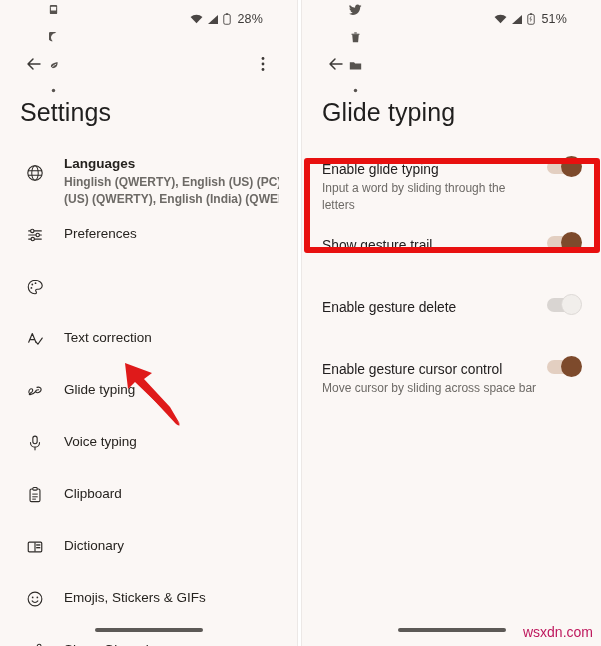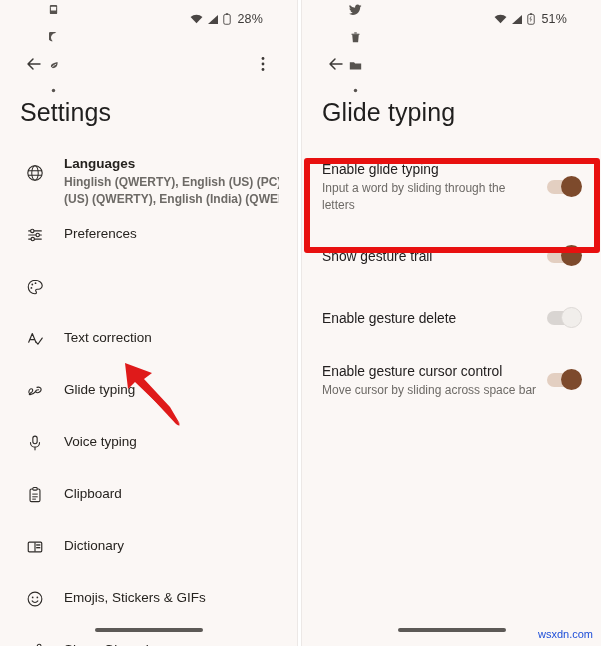--- a/index.html
+++ b/index.html
@@ -70,21 +70,21 @@
   .row .label{font-size:13.5px;color:#26231f;line-height:18px;}
   .row .sub{
     font-size:12px;color:#6d6a66;line-height:16px;margin-top:1px;
     white-space:nowrap;overflow:hidden;
   }
   .row.lang{padding-top:6px;align-items:flex-start;font-weight:bold;}
   .row.lang .ico{padding-top:9px;}
 
   
   .trow{
-    display:flex;align-items:center;
+    display:flex;align-items:flex-start;
     padding:11px 20px 11px 20px;
     min-height:40px;
     cursor:pointer;
   }
   .trow .ttxt{flex:1;min-width:0;padding-right:10px;}
   .trow .tlabel{font-size:13.8px;color:#232020;line-height:19px;}
   .trow .tsub{font-size:12px;color:#6d6a66;line-height:17px;margin-top:1px;}
 
   .switch{
     position:relative;width:34px;height:14px;flex:0 0 34px;
@@ -111,21 +111,21 @@
   }
   .arrow{position:absolute;pointer-events:none;}
 
   
   .navpill{
     position:absolute;bottom:14px;left:50%;transform:translateX(-50%);
     width:108px;height:4px;border-radius:2px;background:#5c5956;
   }
   .watermark{
     position:absolute;right:8px;bottom:6px;
-    font-size:11px;color:#1d4ed8;
+    font-size:14px;color:#be185d;
   }
 </style>
 </head>
 <body>
 
 <div class="wrap">
 
   <div class="panel left">
 
     <div class="statusbar">

